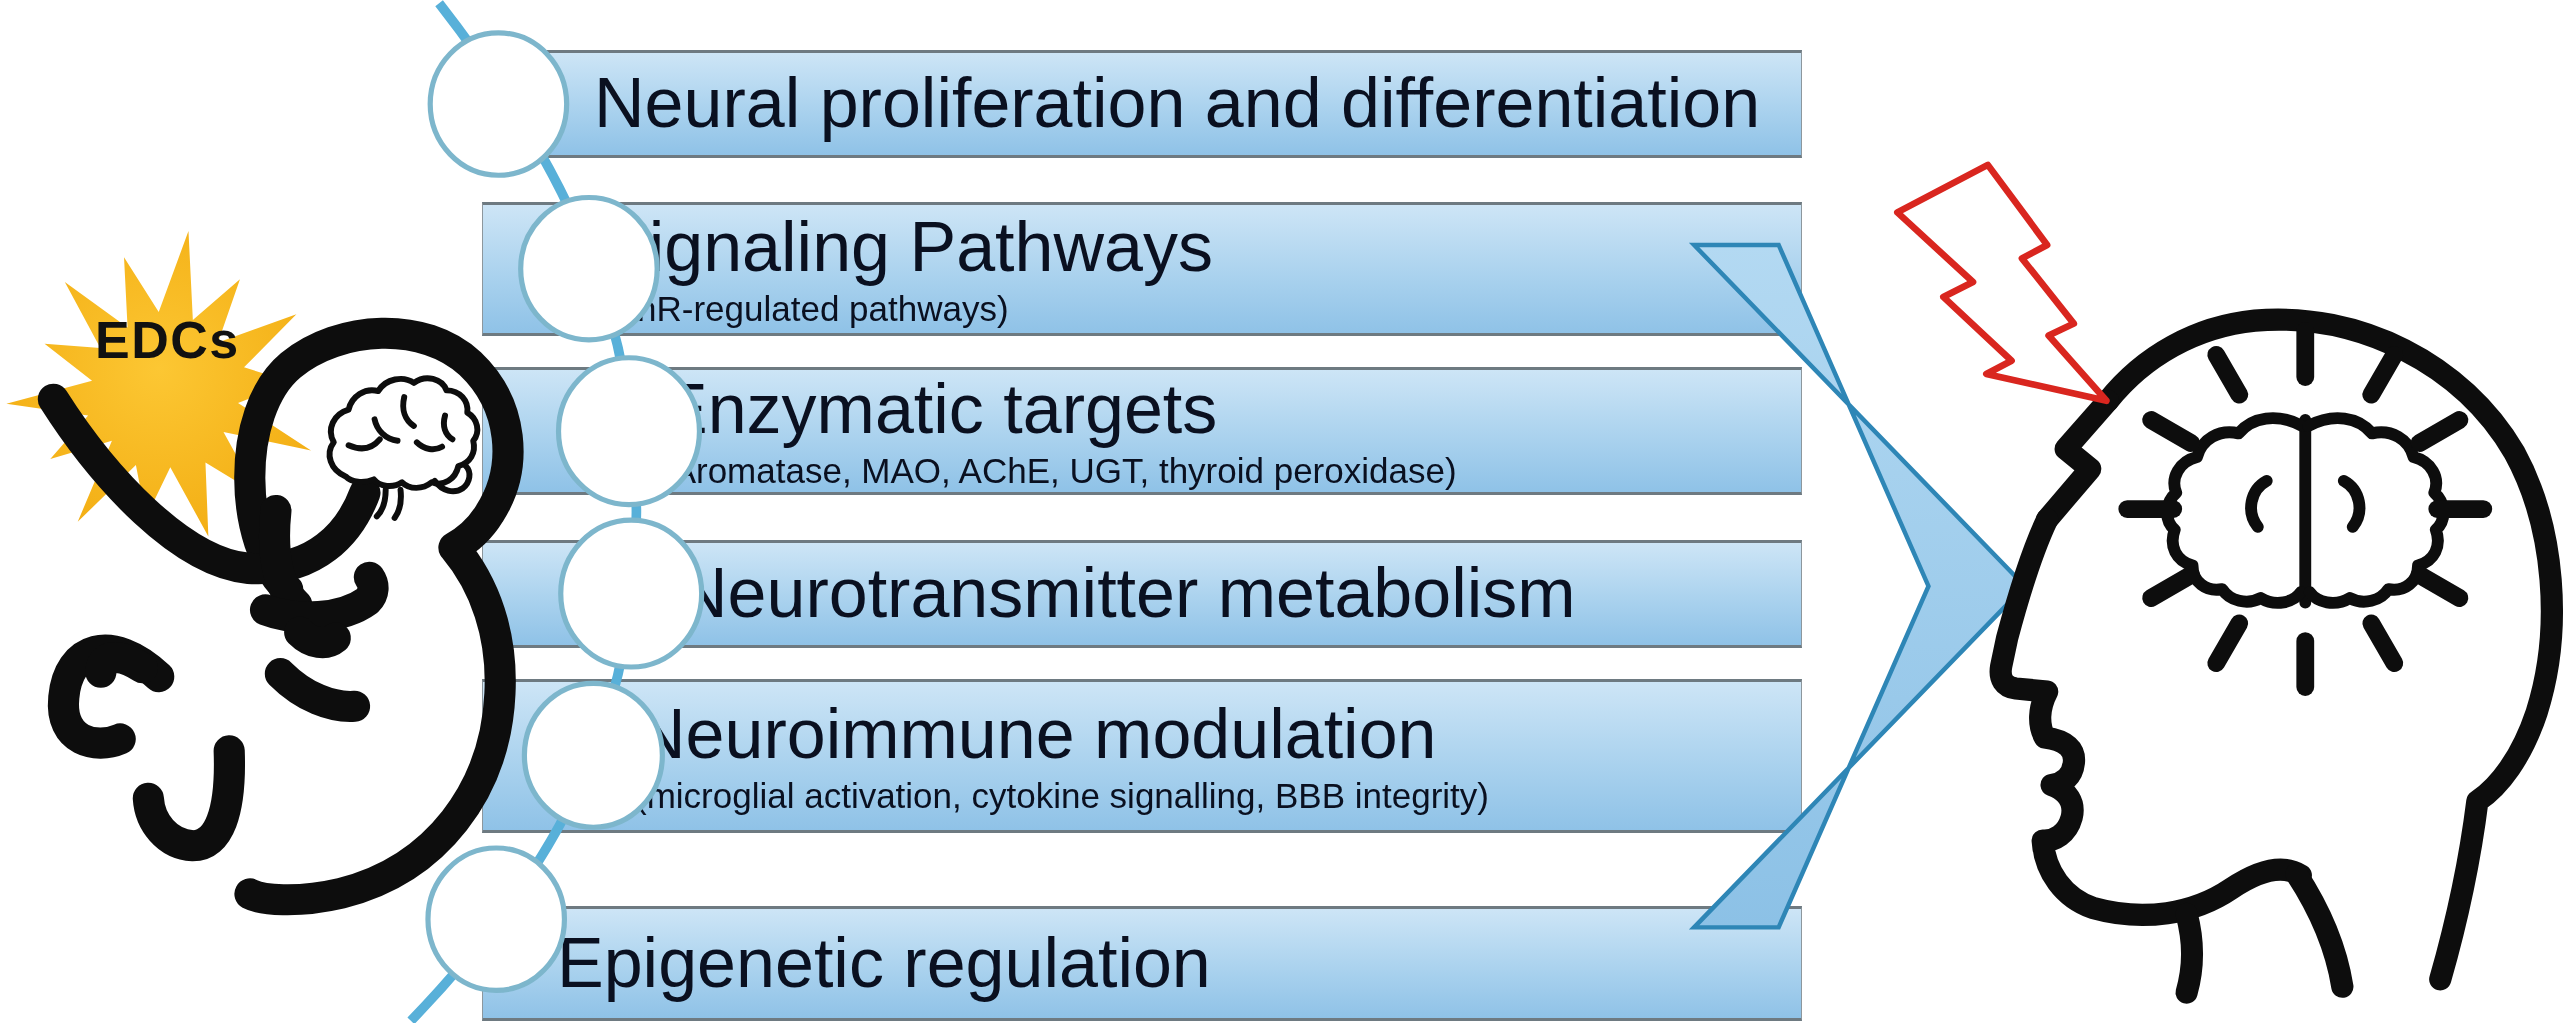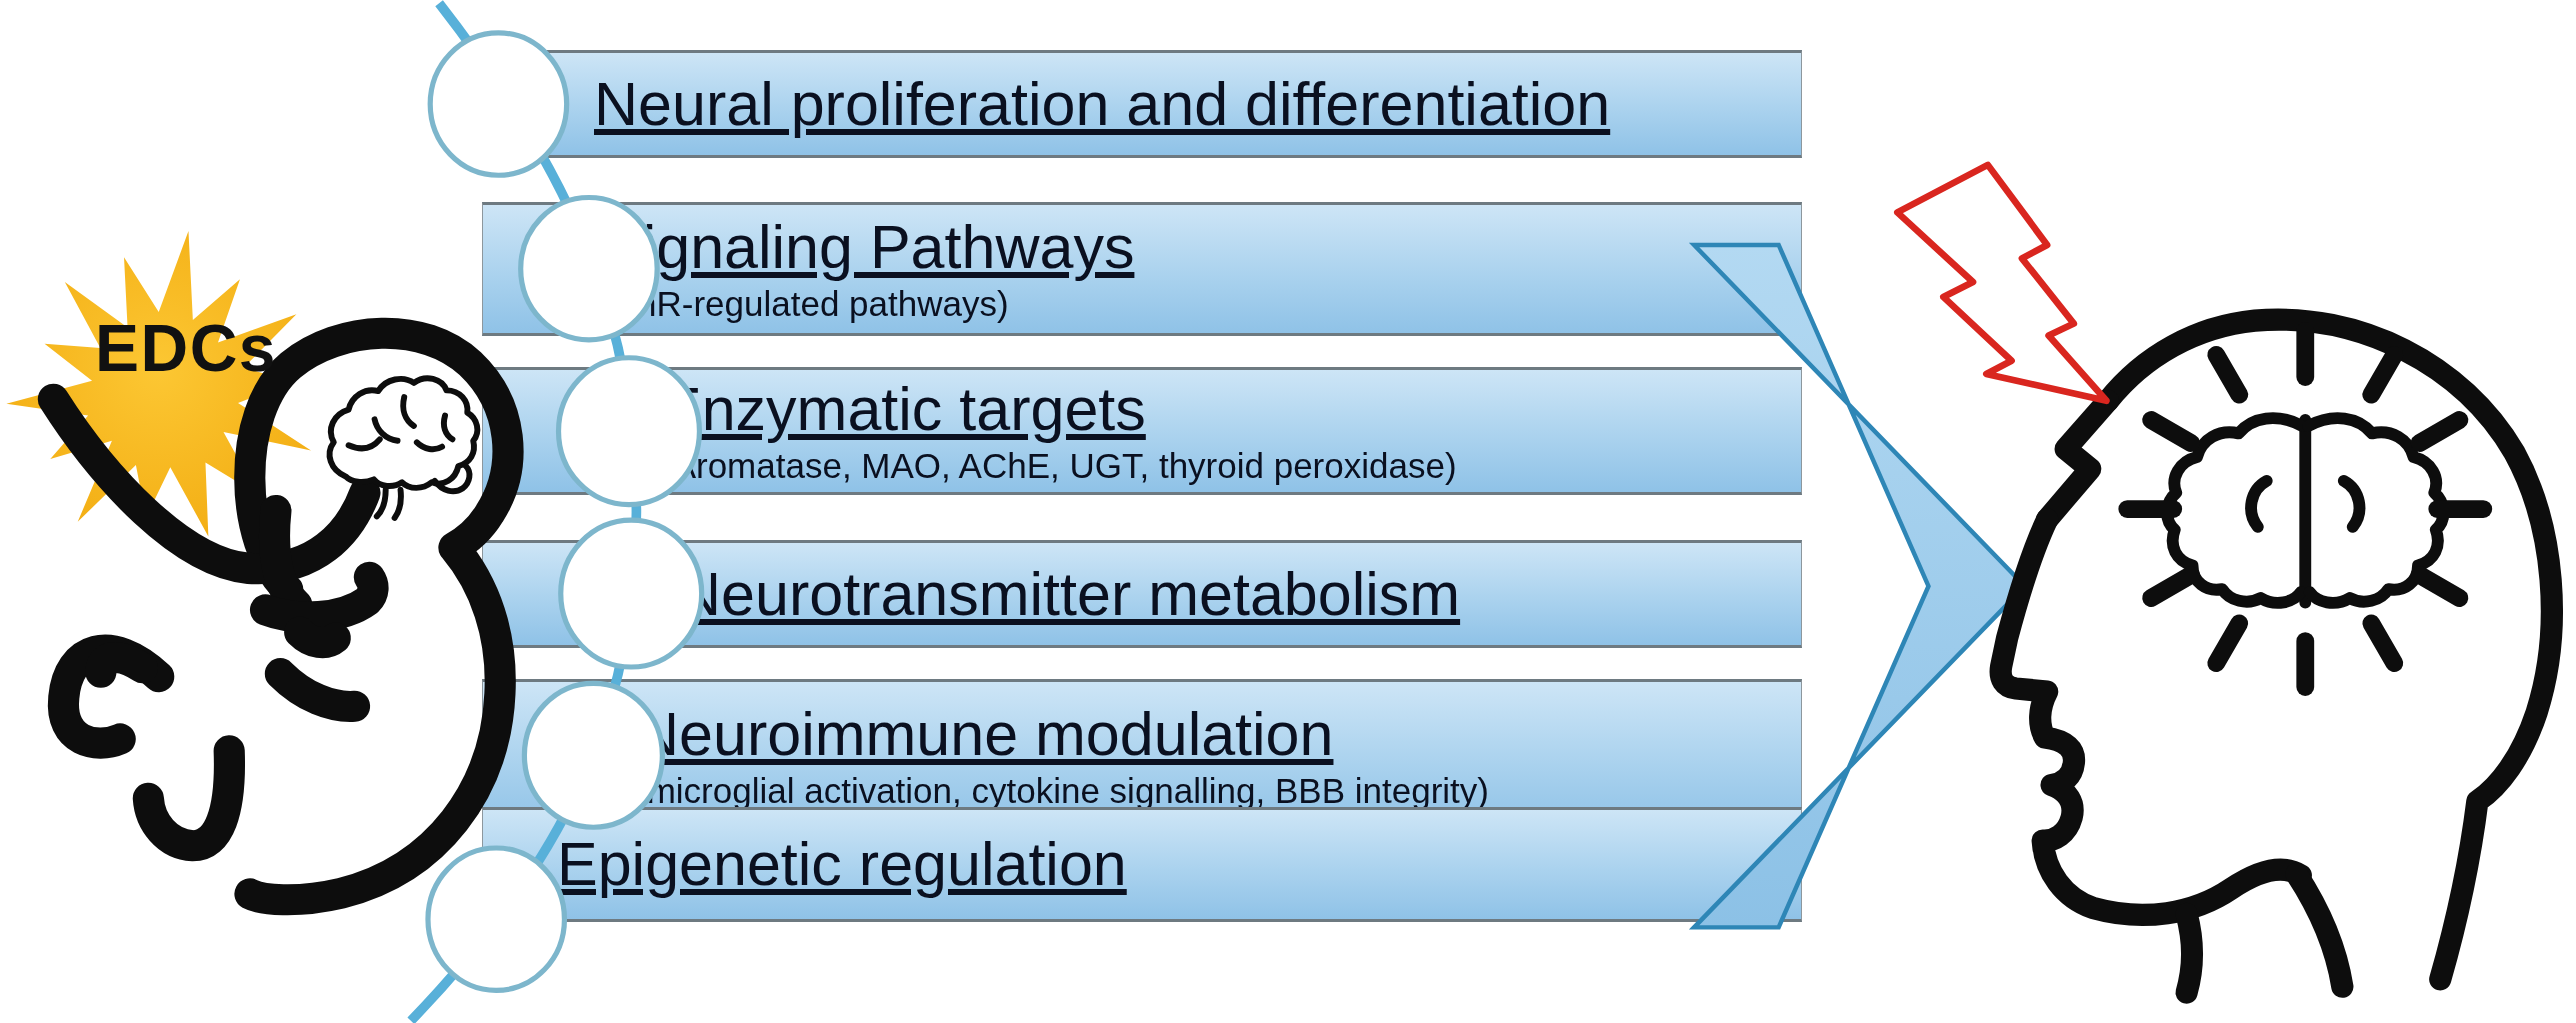--- a/index.html
+++ b/index.html
@@ -8,34 +8,34 @@
     font-family:"Liberation Sans",sans-serif;
   }
   
   .bar{
     position:absolute;left:482px;width:1320px;box-sizing:border-box;
     background:linear-gradient(180deg,#cde5f6 0%,#aad2ee 55%,#8fc2e7 100%);
     border-top:3px solid #6e7a81;border-bottom:3px solid #6e7a81;
     border-left:1.5px solid #8d979d;border-right:1.5px solid #8d979d;
     display:flex;flex-direction:column;justify-content:center;gap:7.4px;
   }
-  .bar .t{font-size:61px;line-height:1.02;color:#0a1020;white-space:nowrap;text-decoration:underline;}
+  .bar .t{font-size:70px;line-height:1.02;color:#0a1020;white-space:nowrap;}
   .bar .s{font-size:35px;line-height:1.02;color:#0a1020;white-space:nowrap;}
   .bar .s:empty{display:none;}
   #bar1{top:50px;height:108px;padding-left:111px;}
   #bar2{top:202px;height:134px;padding-left:119px;}
   #bar3{top:367px;height:128px;padding-left:178px;}
   #bar4{top:540px;height:108px;padding-left:194px;}
   #bar5{top:679px;height:154px;padding-left:152px;}
-  #bar6{top:807px;height:115px;padding-left:74px;}
+  #bar6{top:906px;height:115px;padding-left:74px;}
   
   svg.art{position:absolute;left:0;top:0;z-index:2;}
   .edcs{
     position:absolute;left:95px;top:310px;z-index:3;
-    font-size:66px;font-weight:700;color:#111111;letter-spacing:1.5px;
+    font-size:52px;font-weight:700;color:#111111;letter-spacing:1.5px;
   }
 </style>
 </head>
 <body>
 
 <div class="stage">
 
   <div class="bar" id="bar1">
     <div class="t">Neural proliferation and differentiation</div>
 

